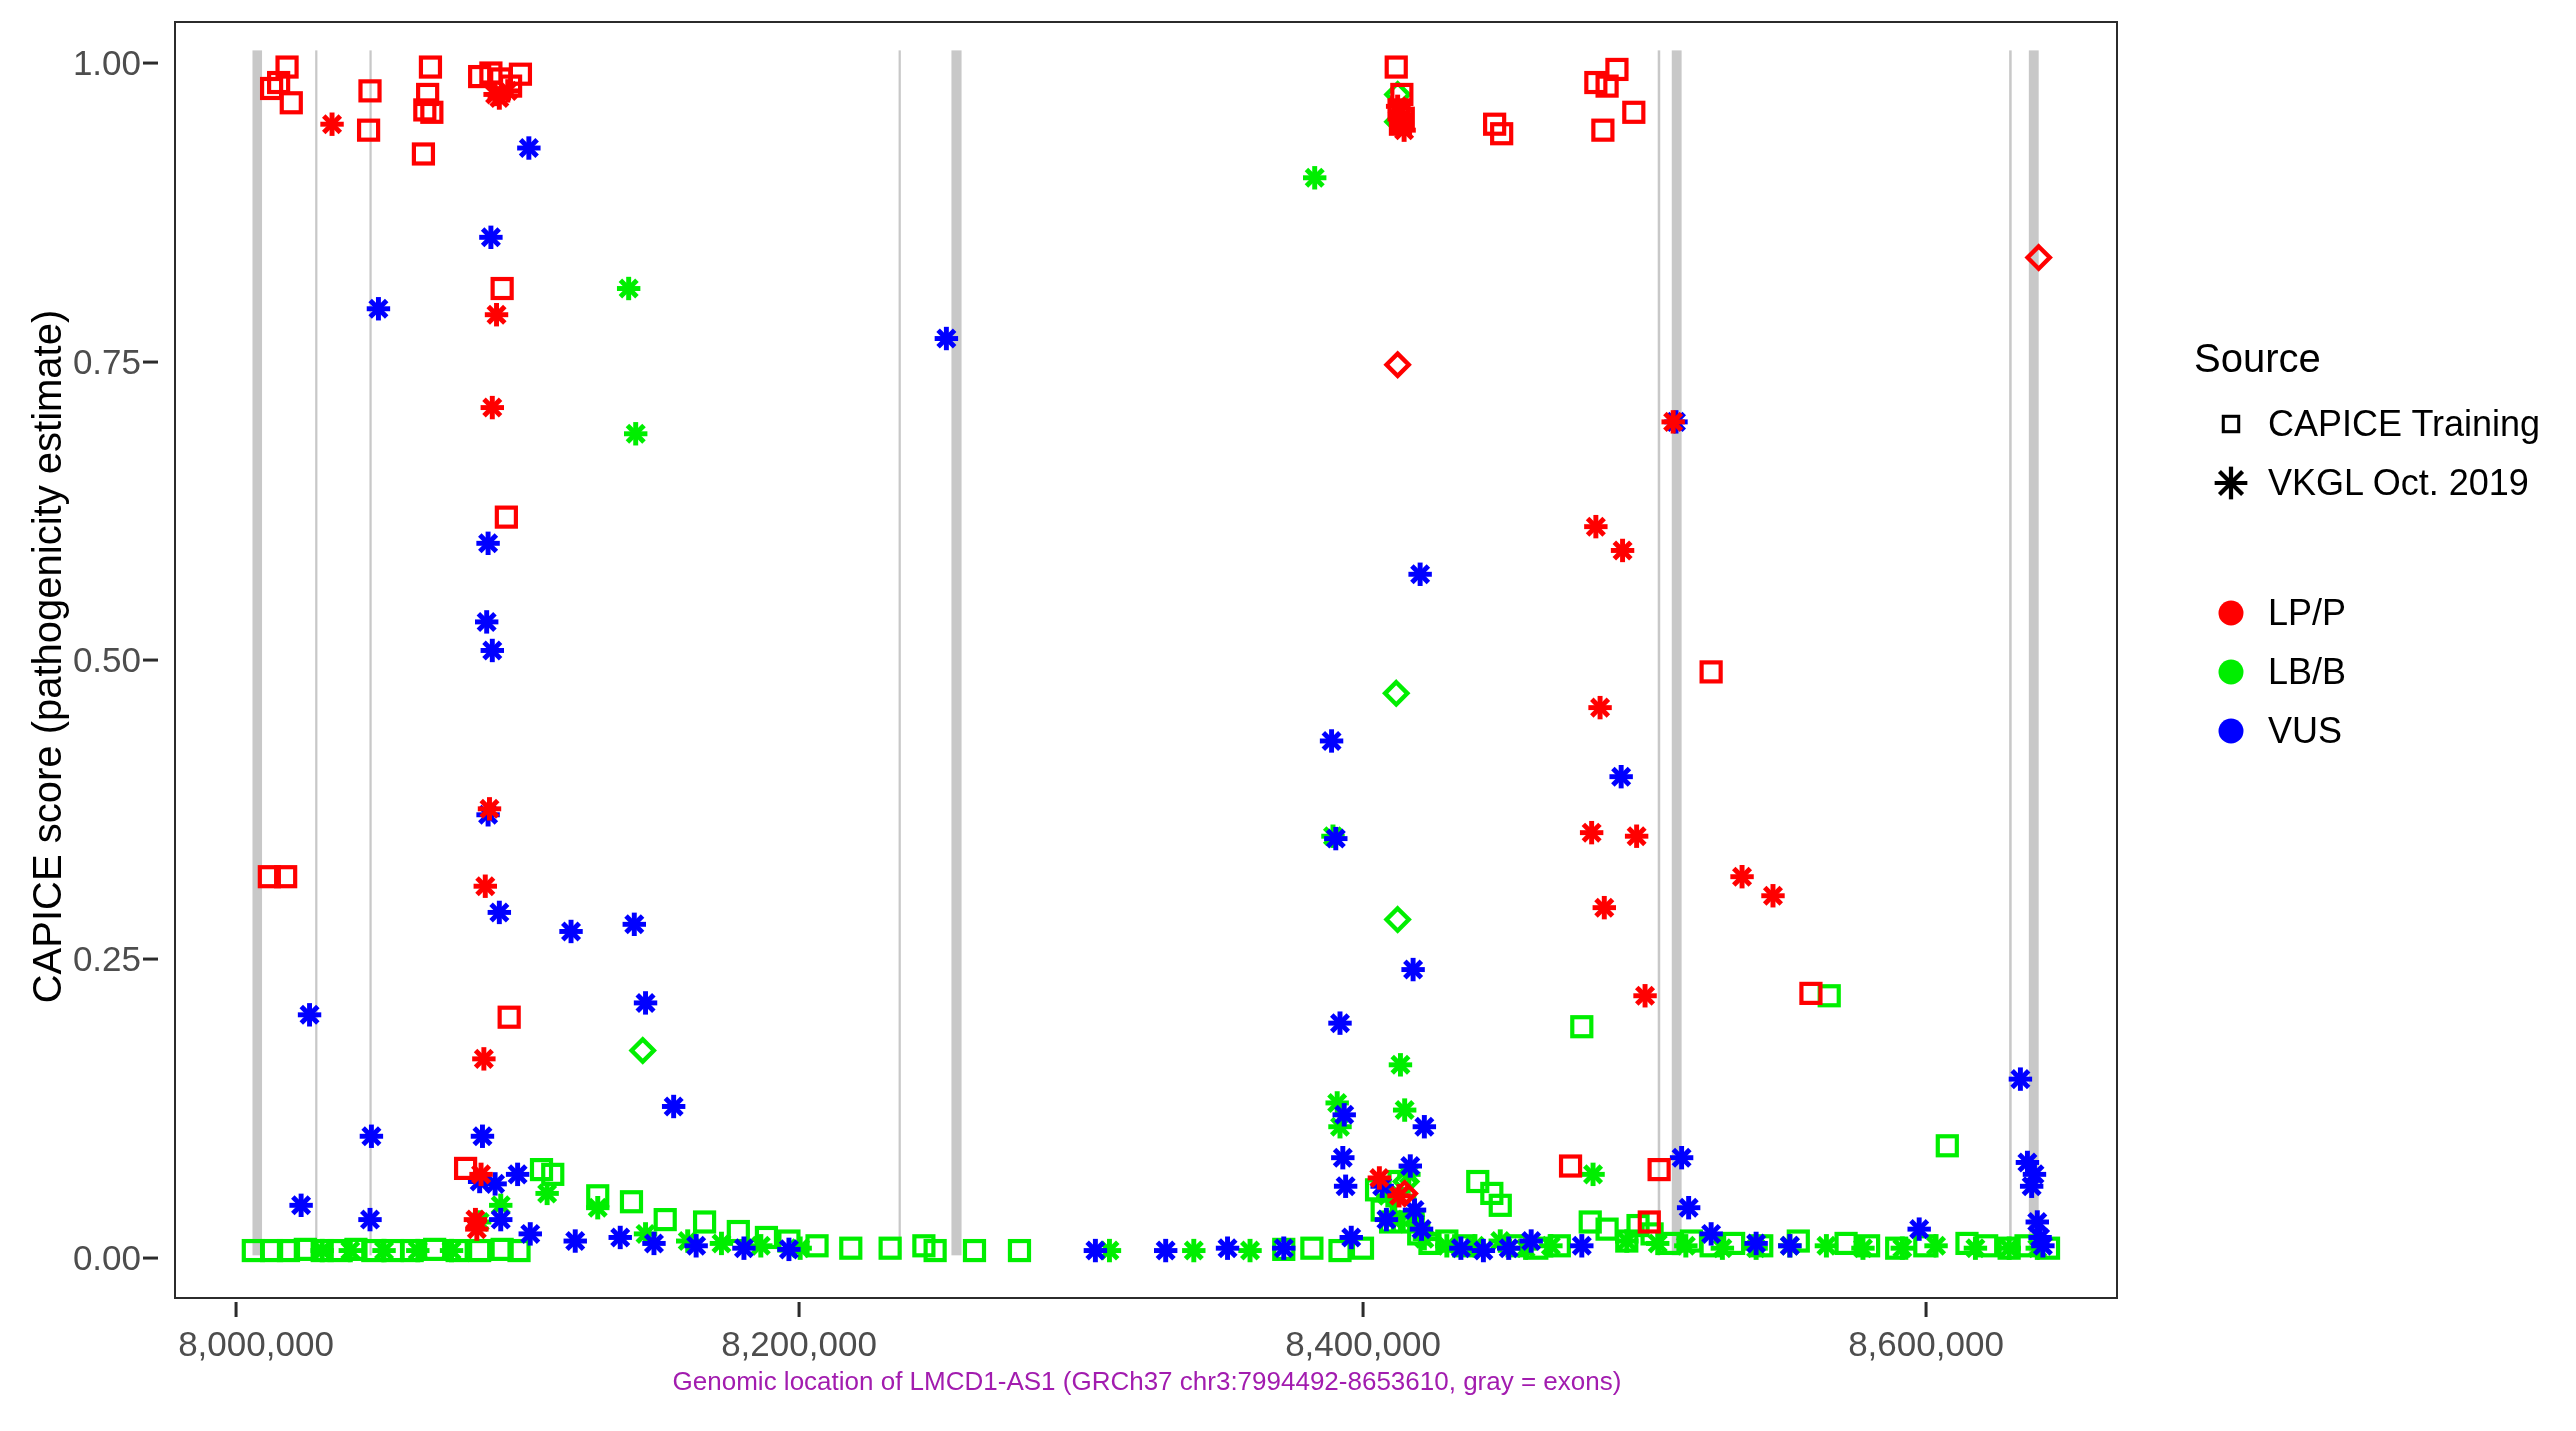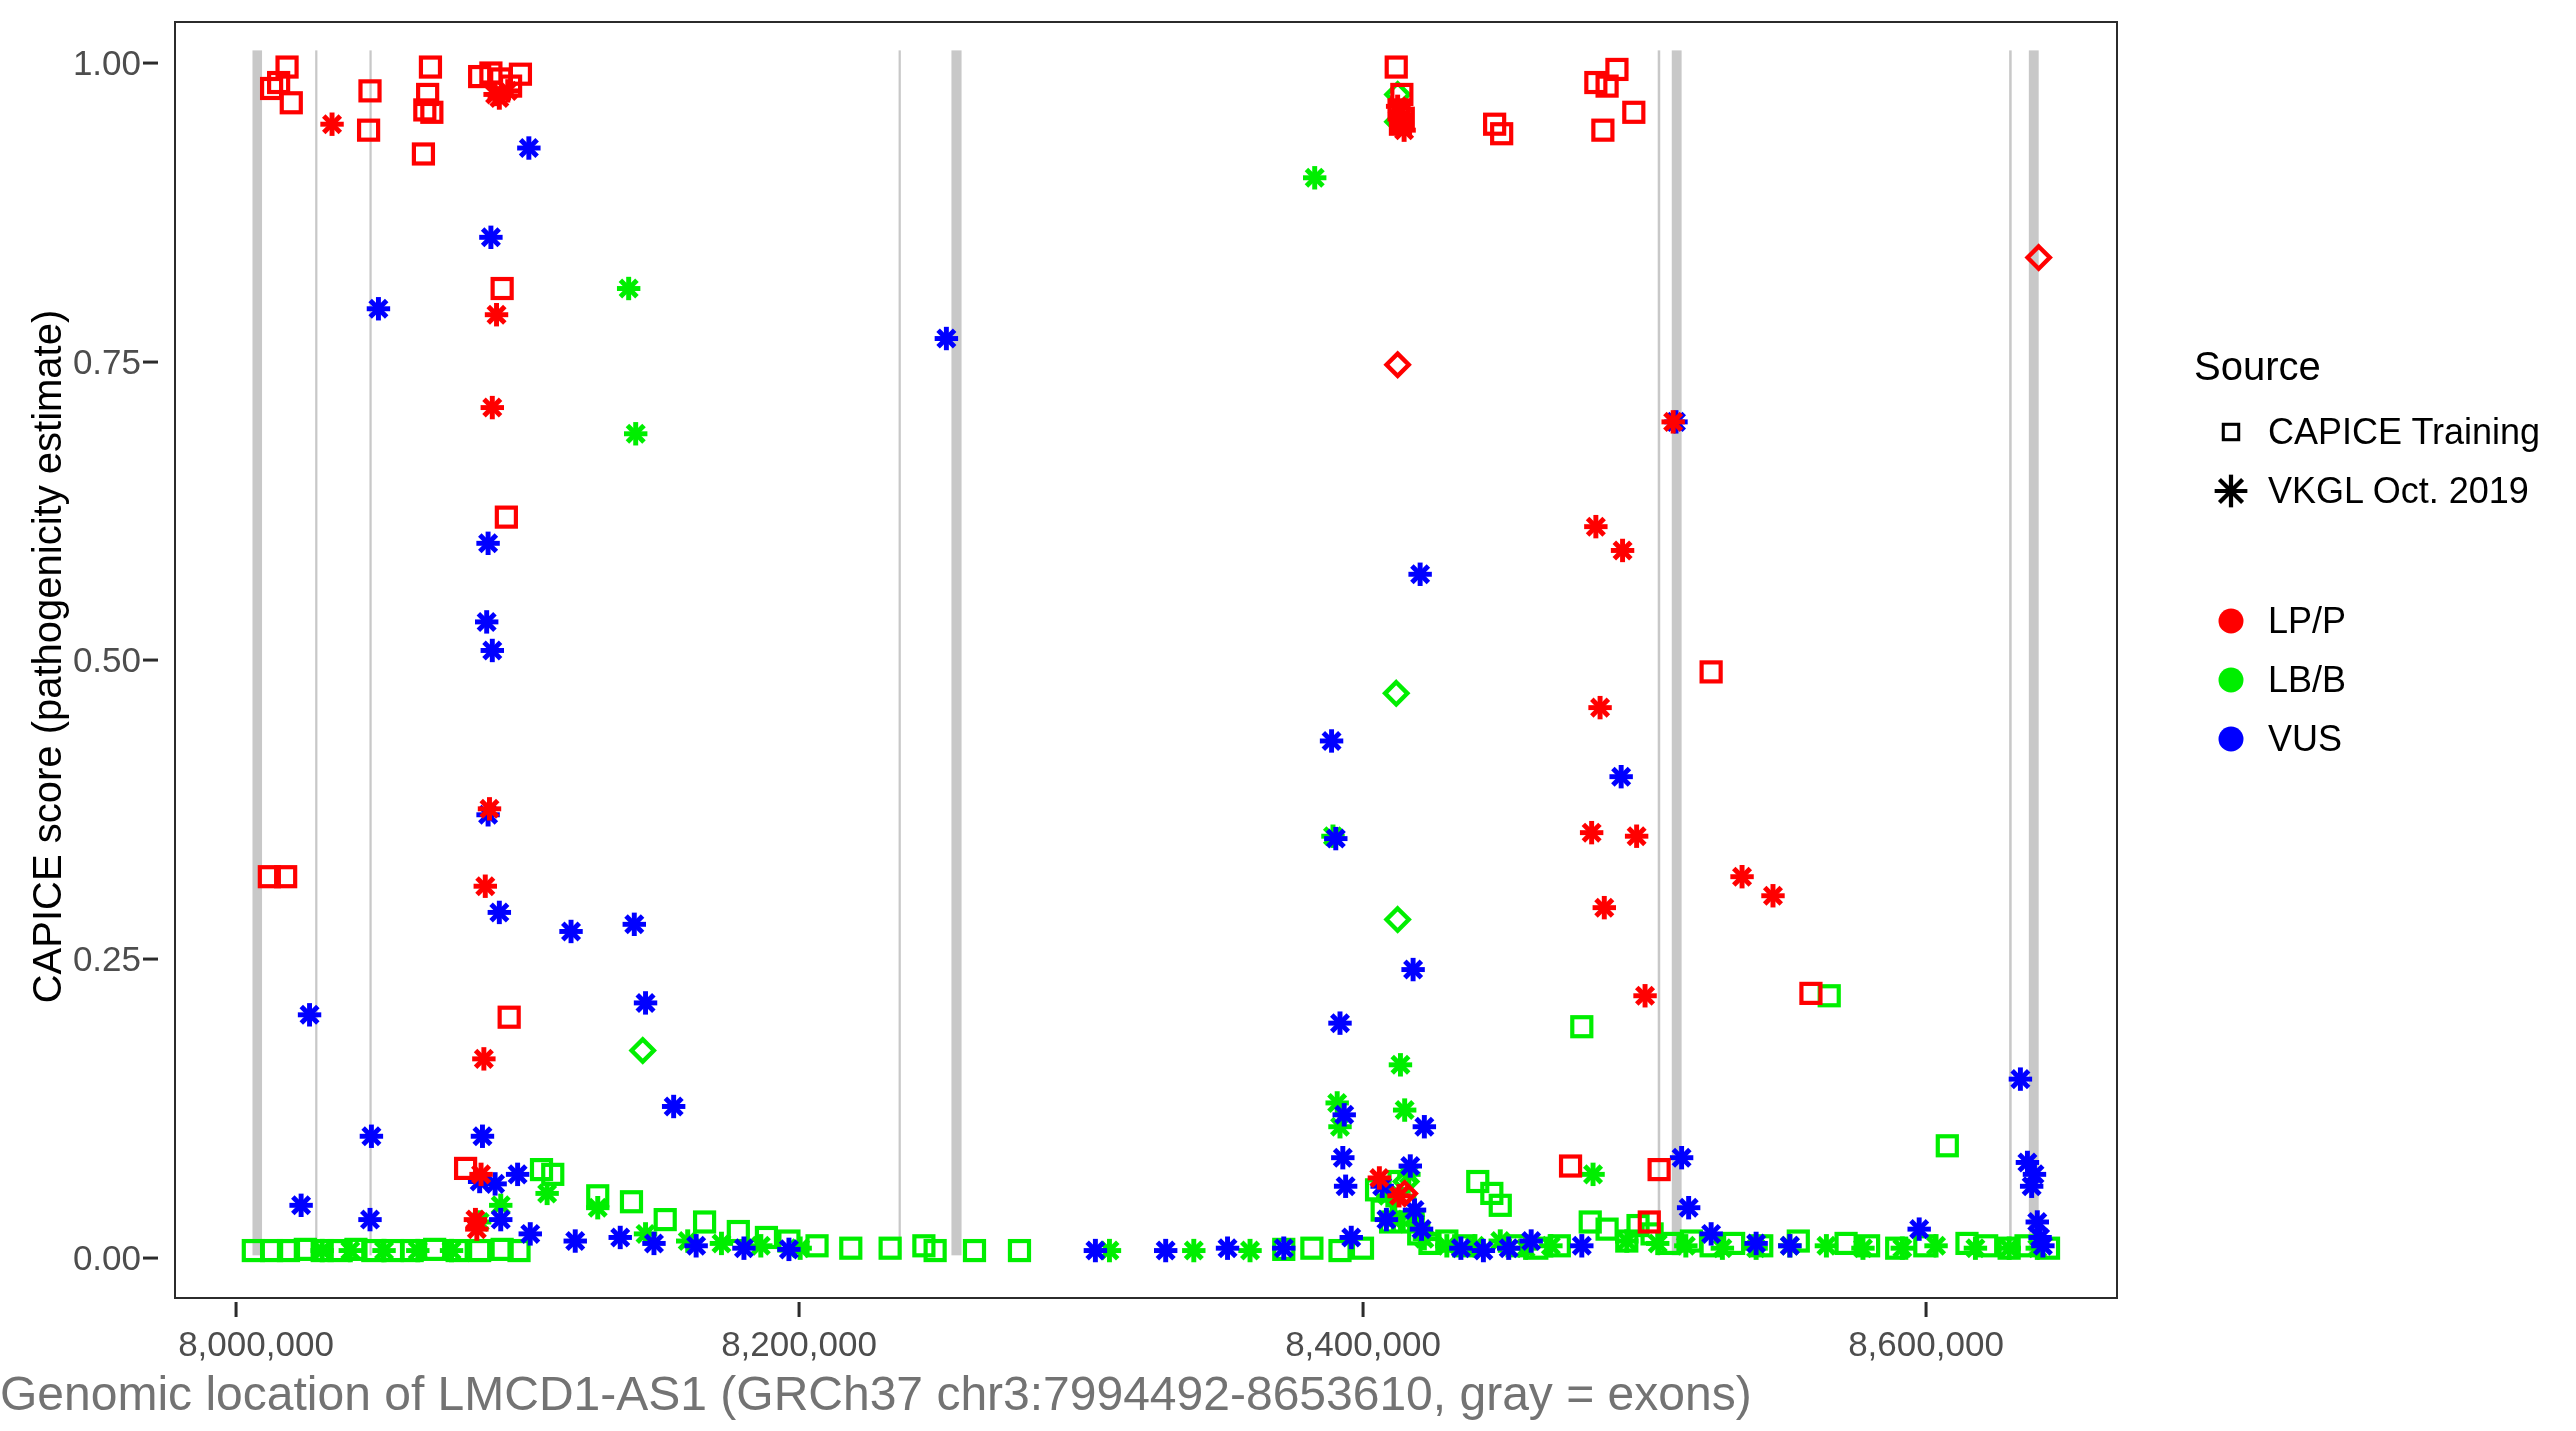--- a/index.html
+++ b/index.html
@@ -17,27 +17,27 @@
          font-size:35px;color:#4d4d4d;white-space:nowrap;text-align:right;}
   #yticks{position:absolute;left:0;top:0;width:141px;height:1431px;}
   .ytickmark{position:absolute;left:143px;width:15.3px;height:2.9px;background:#2b2b2b;
              transform:translateY(-50%);}
 
   .xtick{position:absolute;transform:translateX(-50%);
          font-size:35px;color:#4d4d4d;white-space:nowrap;}
   .xtickmark{position:absolute;width:2.9px;height:15.3px;background:#2b2b2b;
              transform:translateX(-50%);}
 
-  #xlabel{position:absolute;left:0;top:1366px;width:2294px;text-align:left;
-          font-size:48px;color:#737373;}
+  #xlabel{position:absolute;left:0;top:1366px;width:2294px;text-align:center;
+          font-size:26px;color:#a21caf;}
   #ylabel{position:absolute;left:-592px;top:634px;width:1278px;text-align:center;
           font-size:40px;color:#000;transform:rotate(-90deg);transform-origin:center center;}
 
   
-  #legend{position:absolute;left:2194px;top:344px;width:382px;}
+  #legend{position:absolute;left:2194px;top:336px;width:382px;}
   .legend-title{font-size:40px;color:#000;margin:0 0 13.4px 0;}
   .legend-row{display:flex;align-items:center;height:59px;}
   .legend-key{width:74px;display:flex;align-items:center;justify-content:center;
               flex:0 0 74px;}
   .legend-label{font-size:36px;color:#000;white-space:nowrap;}
   .legend-gap{height:71px;}
 </style>
 </head>
 <body>
 

